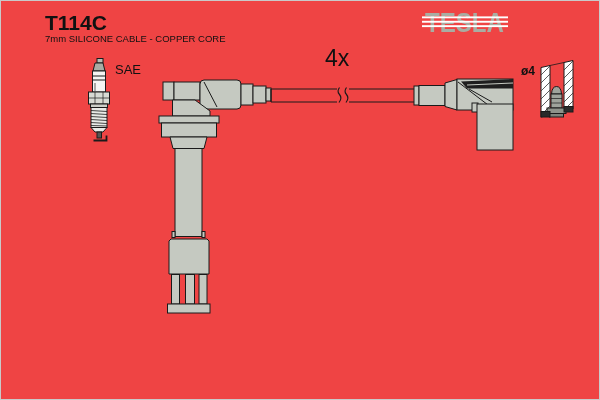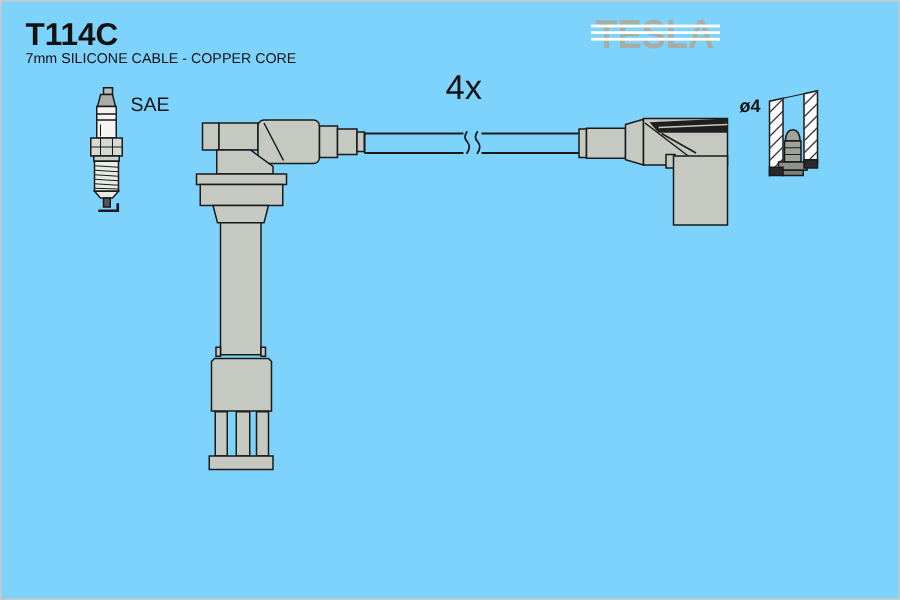--- a/index.html
+++ b/index.html
@@ -1,19 +1,20 @@
 <!DOCTYPE html>
 <html><head>
 <meta charset="utf-8">
 <style>
   html,body{margin:0;padding:0;background:#ffffff;}
   #canvas{
-    position:relative;width:600px;height:400px;background:#7dd3fc;
+    position:relative;width:600px;height:400px;background:#ef4444;
     border:1px solid #c9c9c9;box-sizing:border-box;overflow:hidden;
     font-family:"Liberation Sans",sans-serif;
+    padding-left:28px;
   }
   svg text{font-family:"Liberation Sans",sans-serif;}
 </style>
 </head>
 <body>
 
 <div id="canvas">
   <svg width="600" height="400" viewBox="0 0 600 400">
 
     <text x="16" y="29" font-size="21" font-weight="bold" fill="#111">T114C</text>

